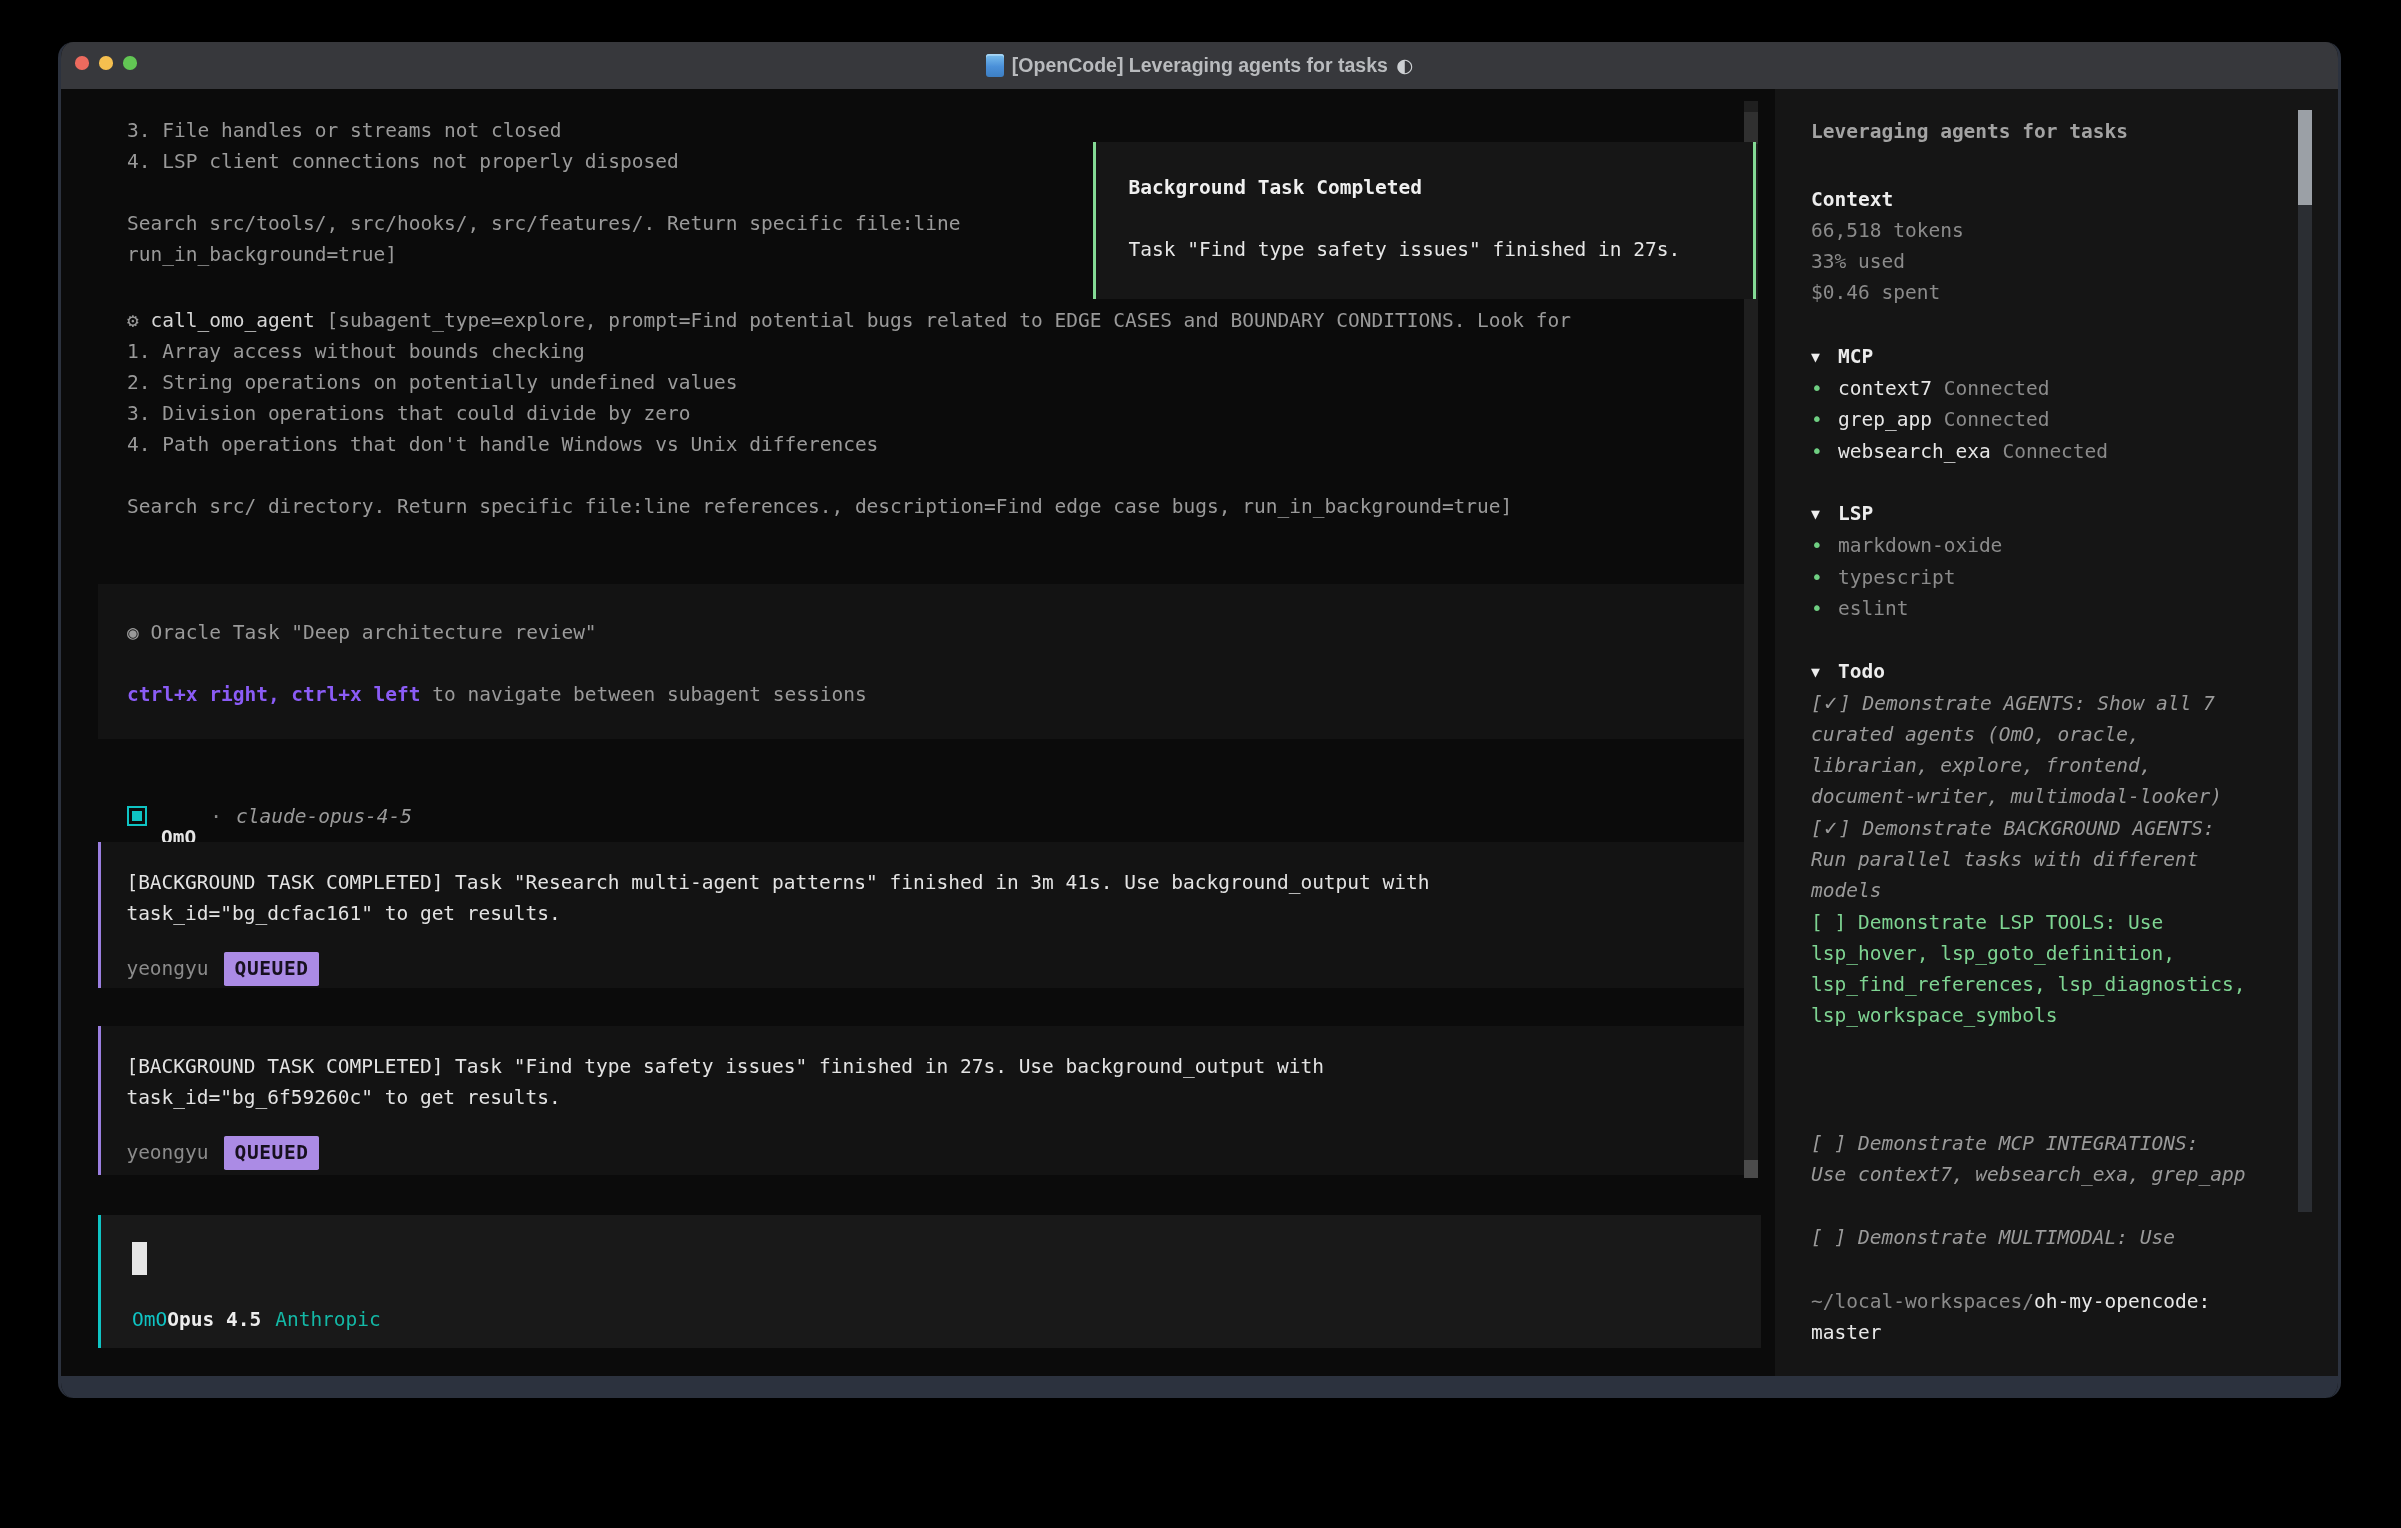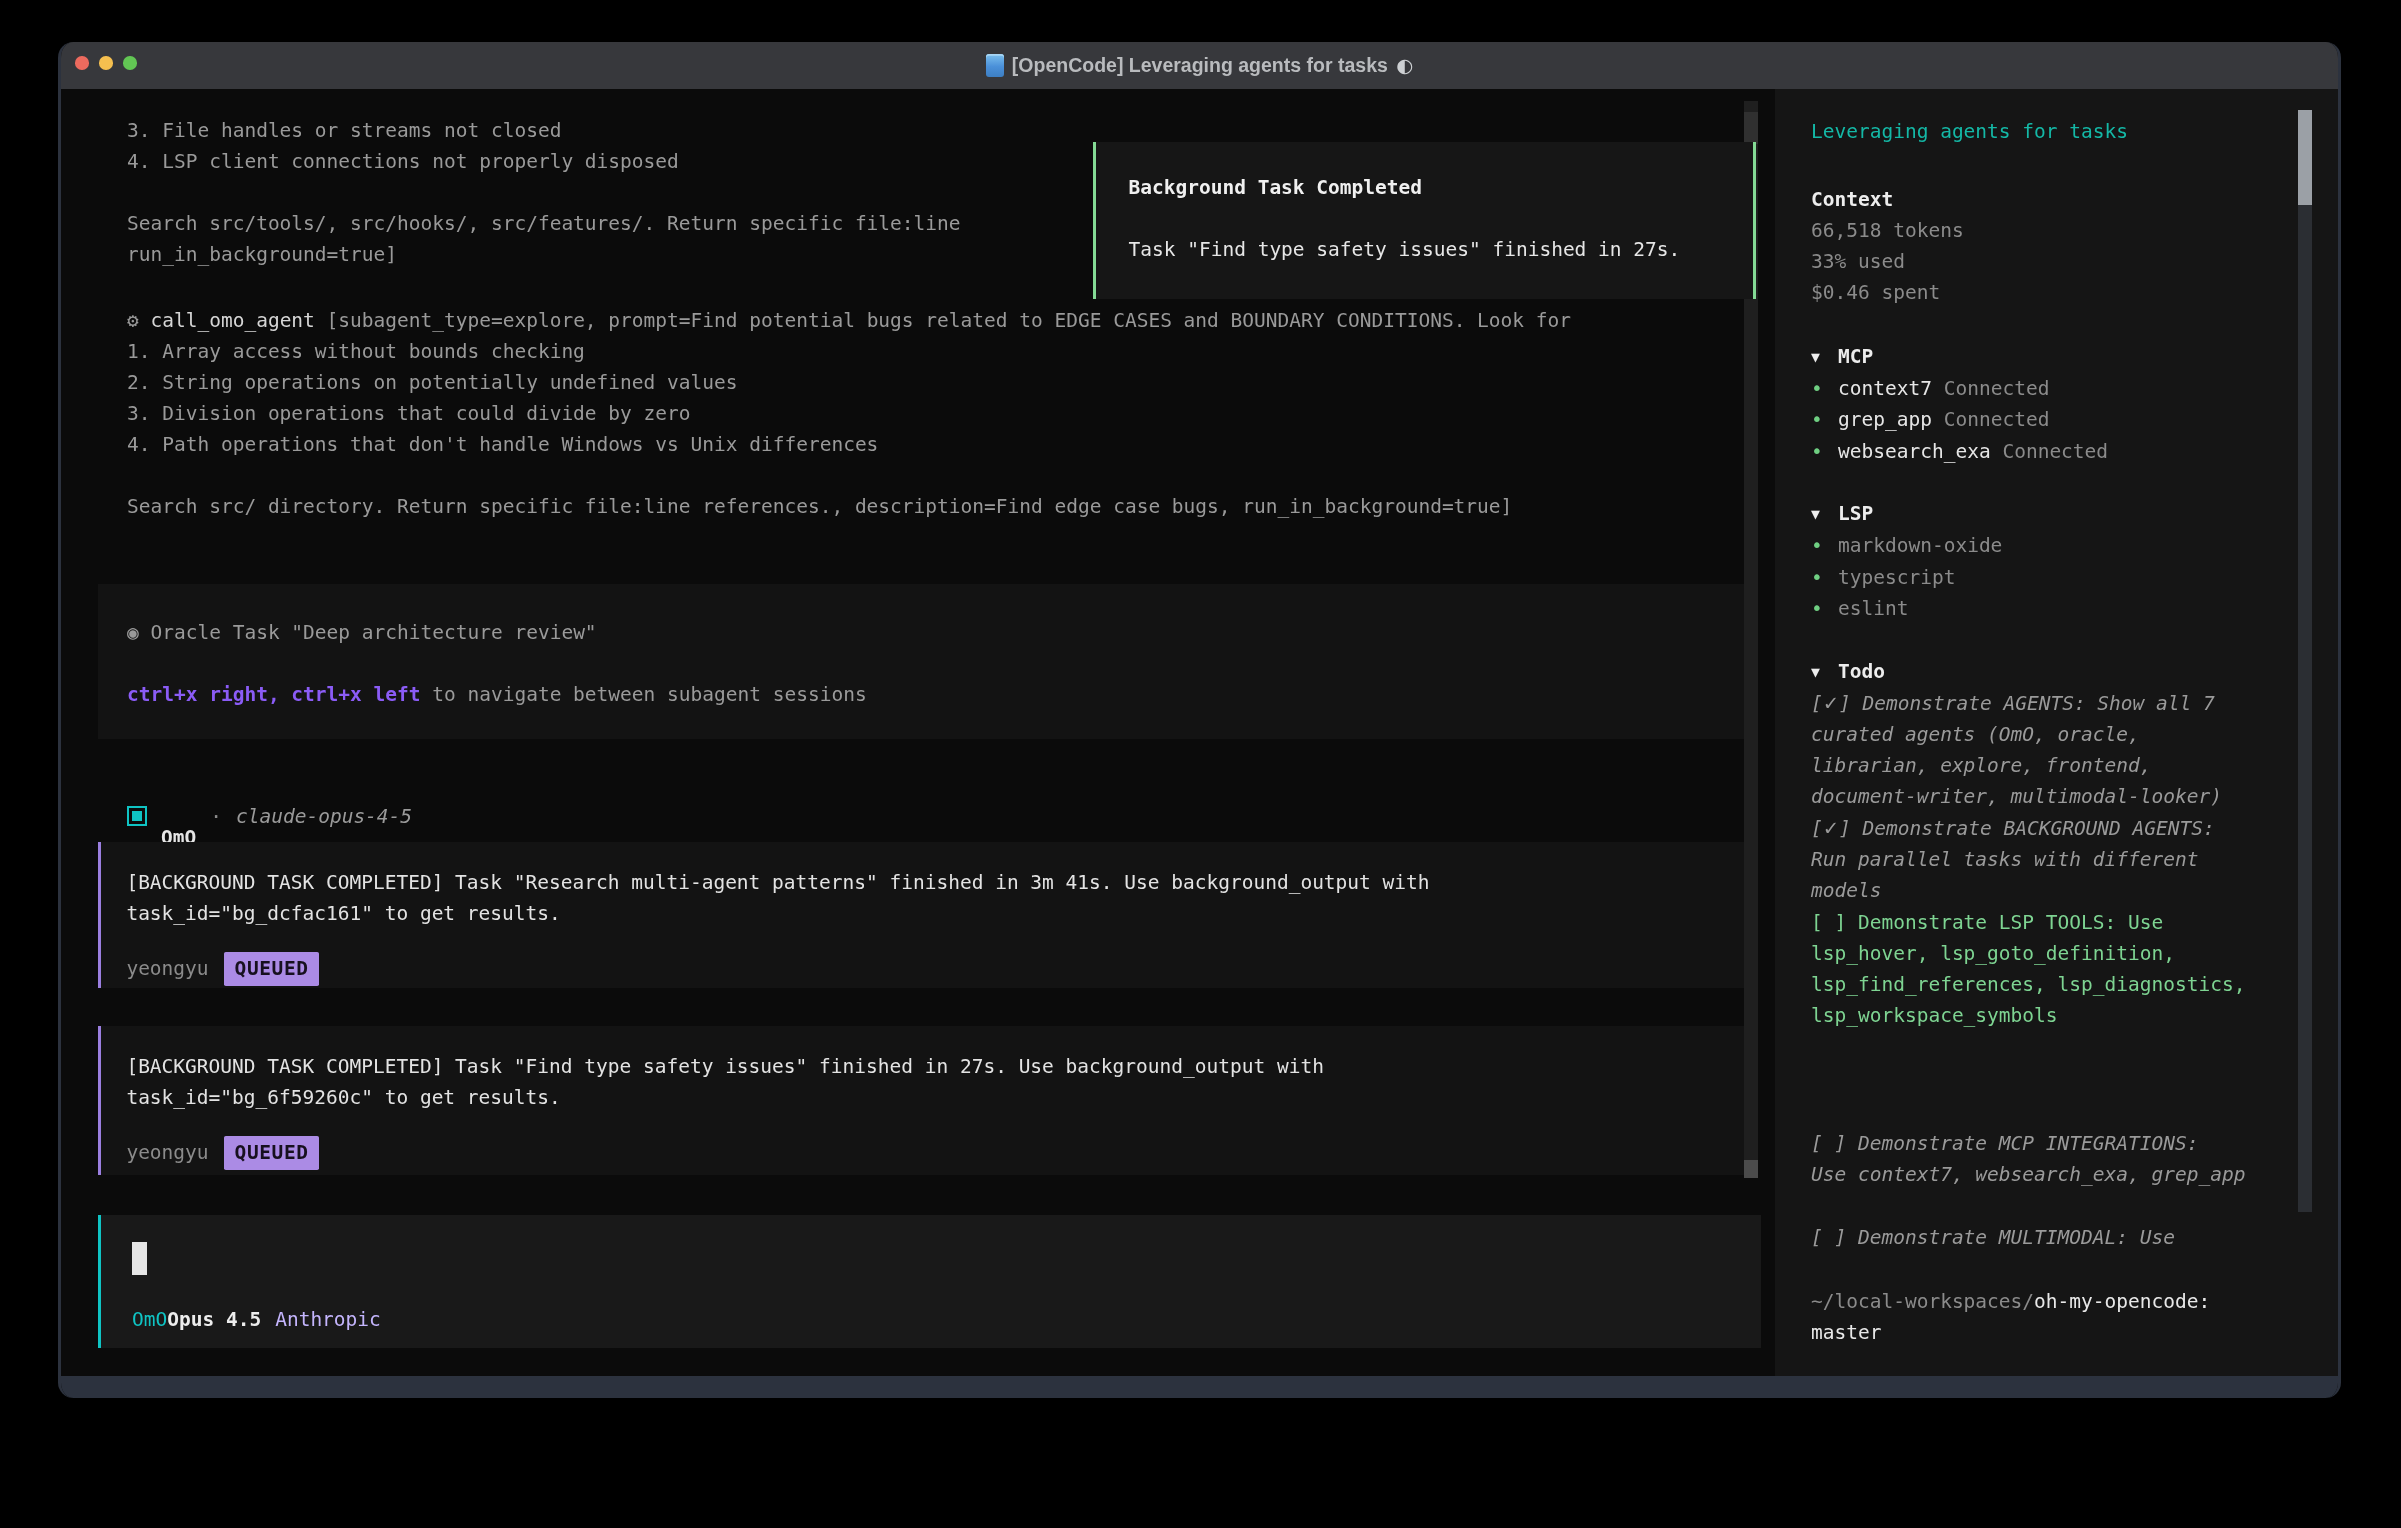--- a/index.html
+++ b/index.html
@@ -44,34 +44,34 @@
   .msg1{top:753px;height:146px;} .msg2{top:937px;height:149px;}
   .author-row{margin-top:22.5px;display:flex;align-items:center;color:#8b8b8b;}
   .badge{background:#ab8be5;color:#17101f;font-weight:bold;padding:1.2px 10.6px 2.4px 10.6px;margin-left:15.4px;
          border-radius:1.8px;letter-spacing:0.6px;}
   .inputbox{left:37px;top:1126px;width:1663px;height:133px;background:#191919;box-sizing:border-box;
             border-left:3.5px solid #0fc4c4;}
   .cursor{position:absolute;left:31px;top:26.6px;width:15.4px;height:33px;background:#e6e6e6;}
   .model-row{position:absolute;left:31px;top:89px;display:flex;align-items:center;}
   .model-row .agent{color:#0fc4c4;}
   .model-row .model{color:#ededed;font-weight:bold;}
-  .model-row .provider{color:#c4b5fd;margin-left:14px;}
+  .model-row .provider{color:#14b8a6;margin-left:14px;}
   .statusbar{left:66px;top:1283px;width:1636px;display:flex;justify-content:space-between;align-items:center;}
   .sb-left,.sb-right{display:flex;align-items:center;}
   .dots{display:flex;gap:4.7px;margin-right:25px;align-items:center;}
   .dots span{width:4.7px;height:8.9px;border-radius:1.8px;background:#0fb9b9;display:block;}
   .key{color:#ededed;font-weight:bold;} .keylabel{color:#8b8b8b;margin-left:9.5px;}
   .sb-right .grp{margin-left:33px;display:flex;align-items:center;}
   
   .main-track{left:1683px;top:11.8px;width:14px;height:1077px;background:#1f1f1f;}
   .main-thumb-top{left:1683px;top:22.5px;width:14px;height:32px;background:#303030;}
   .main-thumb{left:1683px;top:1071px;width:14px;height:17.7px;background:#4b4b4b;}
   
   .sidebar{position:absolute;left:1714px;top:0;bottom:0;width:563px;background:#151515;}
-  .sb-title{left:36px;top:26.6px;color:#14b8a6;font-weight:normal;}
+  .sb-title{left:36px;top:26.6px;color:#a3a3a3;font-weight:bold;}
   .sb-h{color:#ededed;font-weight:bold;}
   .tri{display:inline-block;width:27px;font-size:14.8px;vertical-align:1.2px;color:#ededed;}
   .sb-item{left:36px;} .sb-item .blt{display:inline-block;width:27px;color:#6fcf82;}
   .sb-par{left:36px;width:502px;}
   .sidebar-track{left:523px;top:20.7px;width:14px;height:1102px;background:#2b2e33;}
   .sidebar-thumb{left:523px;top:20.7px;width:14px;height:95px;background:#9ba0a6;}
   .ws-strong{color:#e8e8e8;}
   .ver-open{color:#b8b8b8;} .ver-code{color:#f0f0f0;font-weight:bold;} .ver-num{color:#8b8b8b;}
 </style>
 </head>

